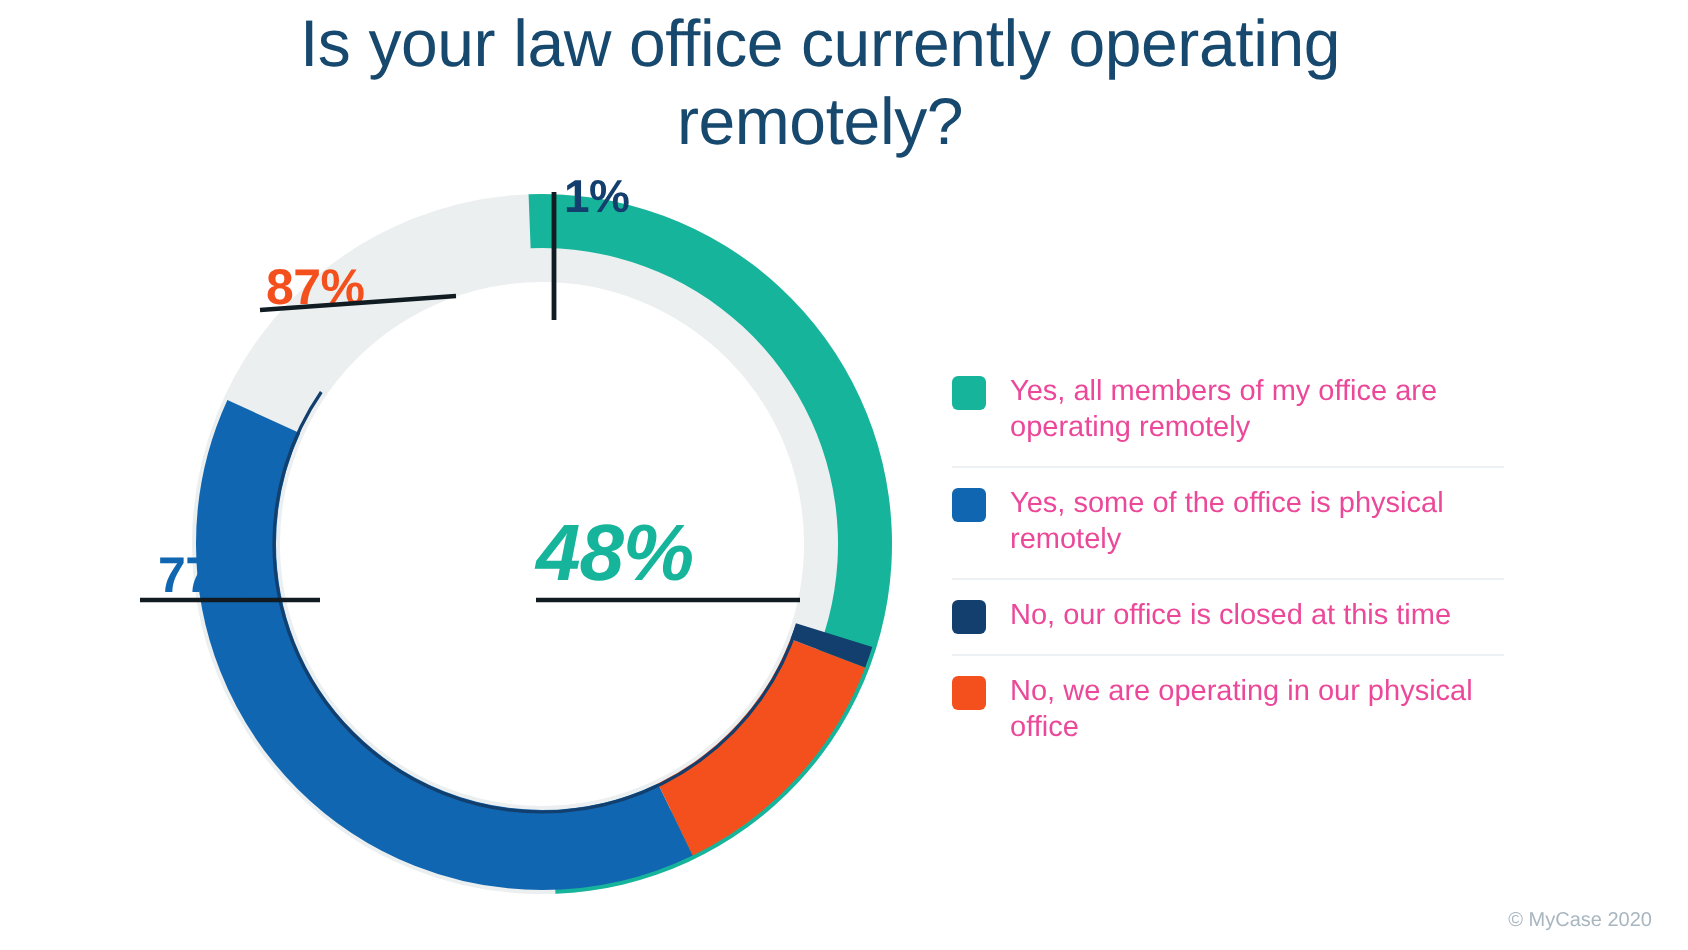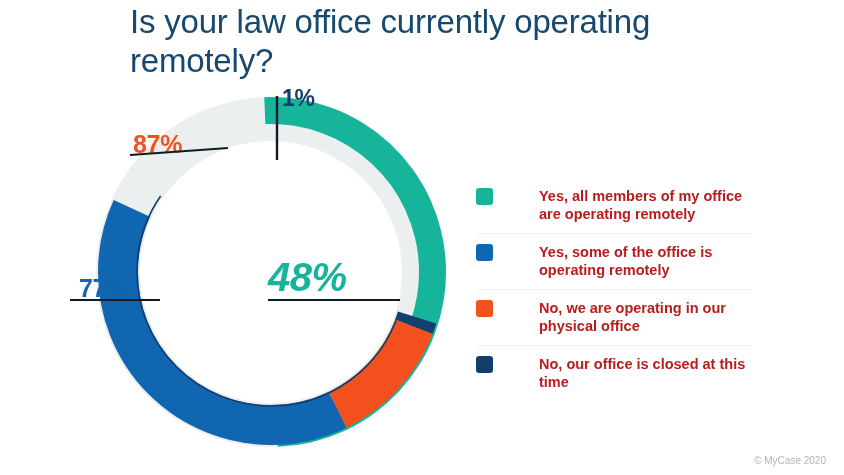--- a/index.html
+++ b/index.html
@@ -22,20 +22,21 @@
     height: 475px;
     background: #ffffff;
   }
 
   
   .chart-title {
     position: absolute;
     left: 130px;
     top: 2px;
     width: 560px;
+    text-align: center;
     font-size: 33px;
     line-height: 39px;
     font-weight: 400;
     color: #17486e;
     letter-spacing: -0.2px;
   }
 
   
   .donut-stage {
     position: absolute;
@@ -116,23 +117,22 @@
     flex: 0 0 auto;
     width: 17px;
     height: 17px;
     border-radius: 3px;
     margin-top: 1px;
     margin-right: 12px;
   }
   .legend-label {
     font-size: 14.5px;
     line-height: 18px;
-    color: #b91c1c;
-    font-weight: 700;
-    margin-left: 34px;
+    color: #ec4899;
+    font-weight: 400;
   }
 
   
   .footer-credit {
     position: absolute;
     right: 18px;
     bottom: 9px;
     font-size: 10px;
     color: #a8b6c0;
     text-align: center;
@@ -182,30 +182,30 @@
 
   <div class="legend">
 
     <div class="legend-item">
       <span class="legend-swatch" style="background:#16b59b"></span>
       <span class="legend-label">Yes, all members of my office are operating remotely</span>
     </div>
 
     <div class="legend-item">
       <span class="legend-swatch" style="background:#1066b0"></span>
-      <span class="legend-label">Yes, some of the office is operating remotely</span>
+      <span class="legend-label">Yes, some of the office is physical remotely</span>
+    </div>
+
+    <div class="legend-item">
+      <span class="legend-swatch" style="background:#123f6d"></span>
+      <span class="legend-label">No, our office is closed at this time</span>
     </div>
 
     <div class="legend-item">
       <span class="legend-swatch" style="background:#f4501e"></span>
       <span class="legend-label">No, we are operating in our physical office</span>
     </div>
 
-    <div class="legend-item">
-      <span class="legend-swatch" style="background:#123f6d"></span>
-      <span class="legend-label">No, our office is closed at this time</span>
-    </div>
-
   </div>
 
   <div class="footer-credit">© MyCase 2020</div>
 
 </div>
 
 </body></html>

